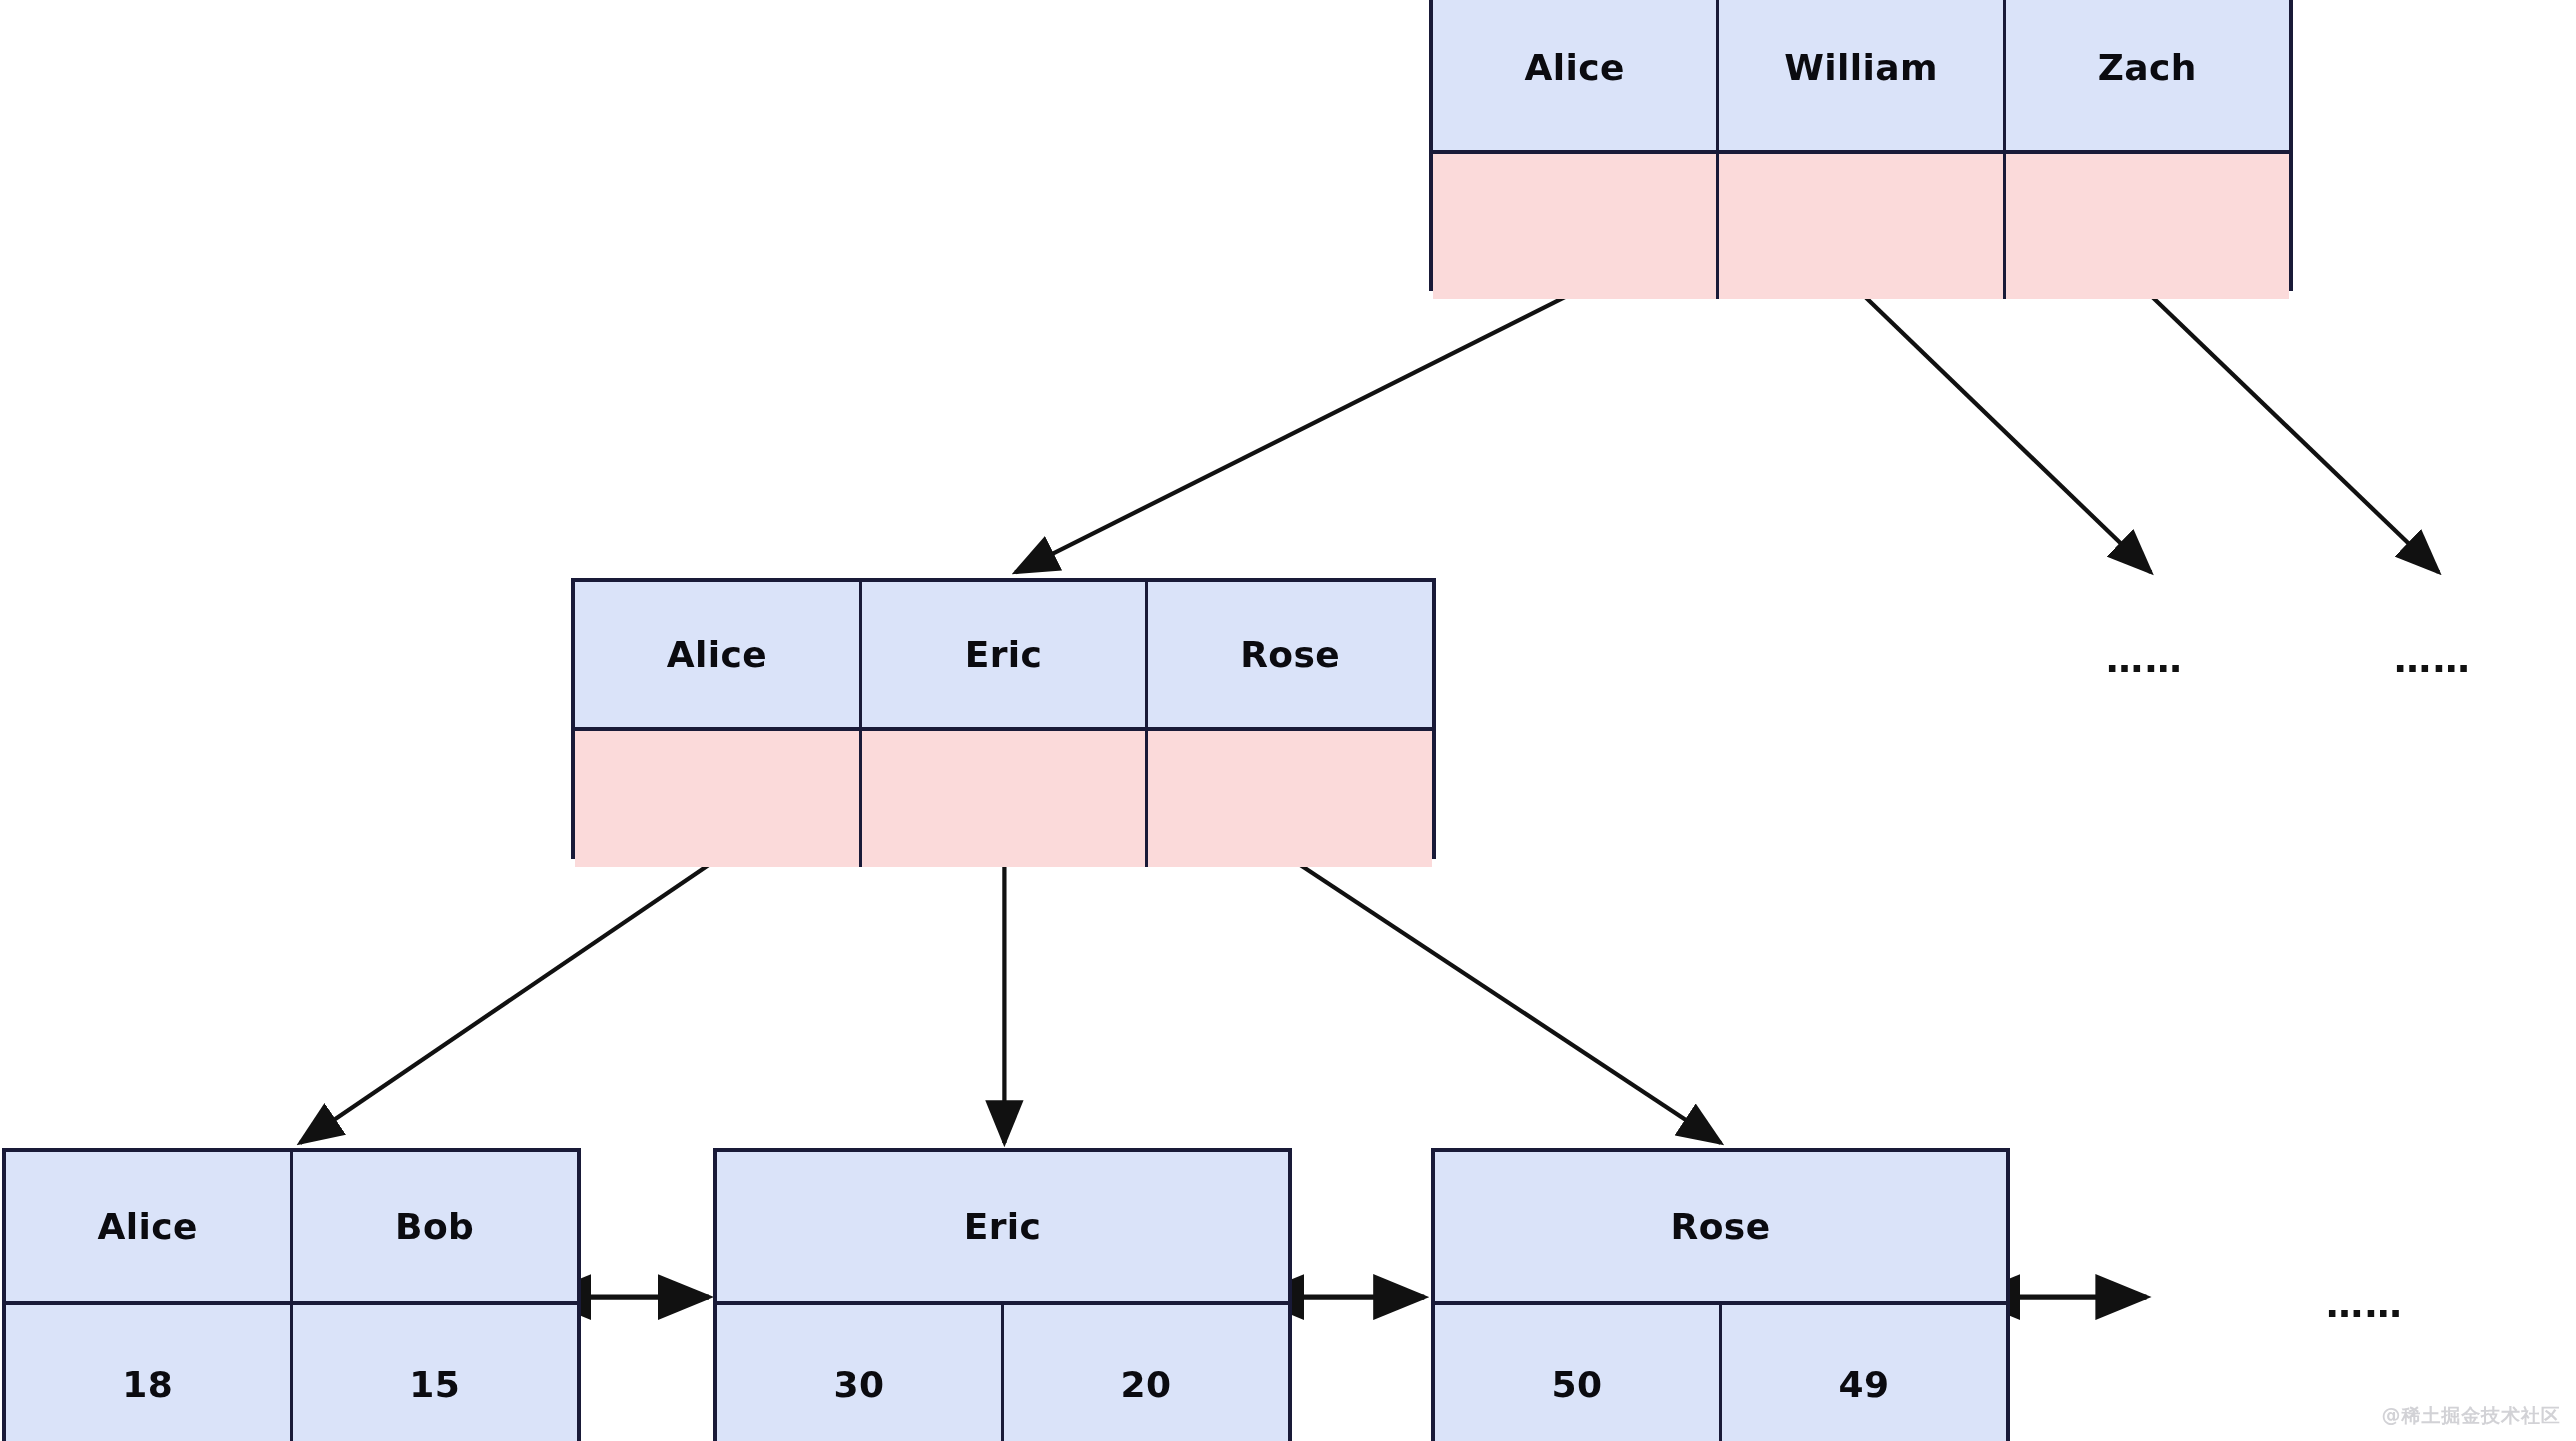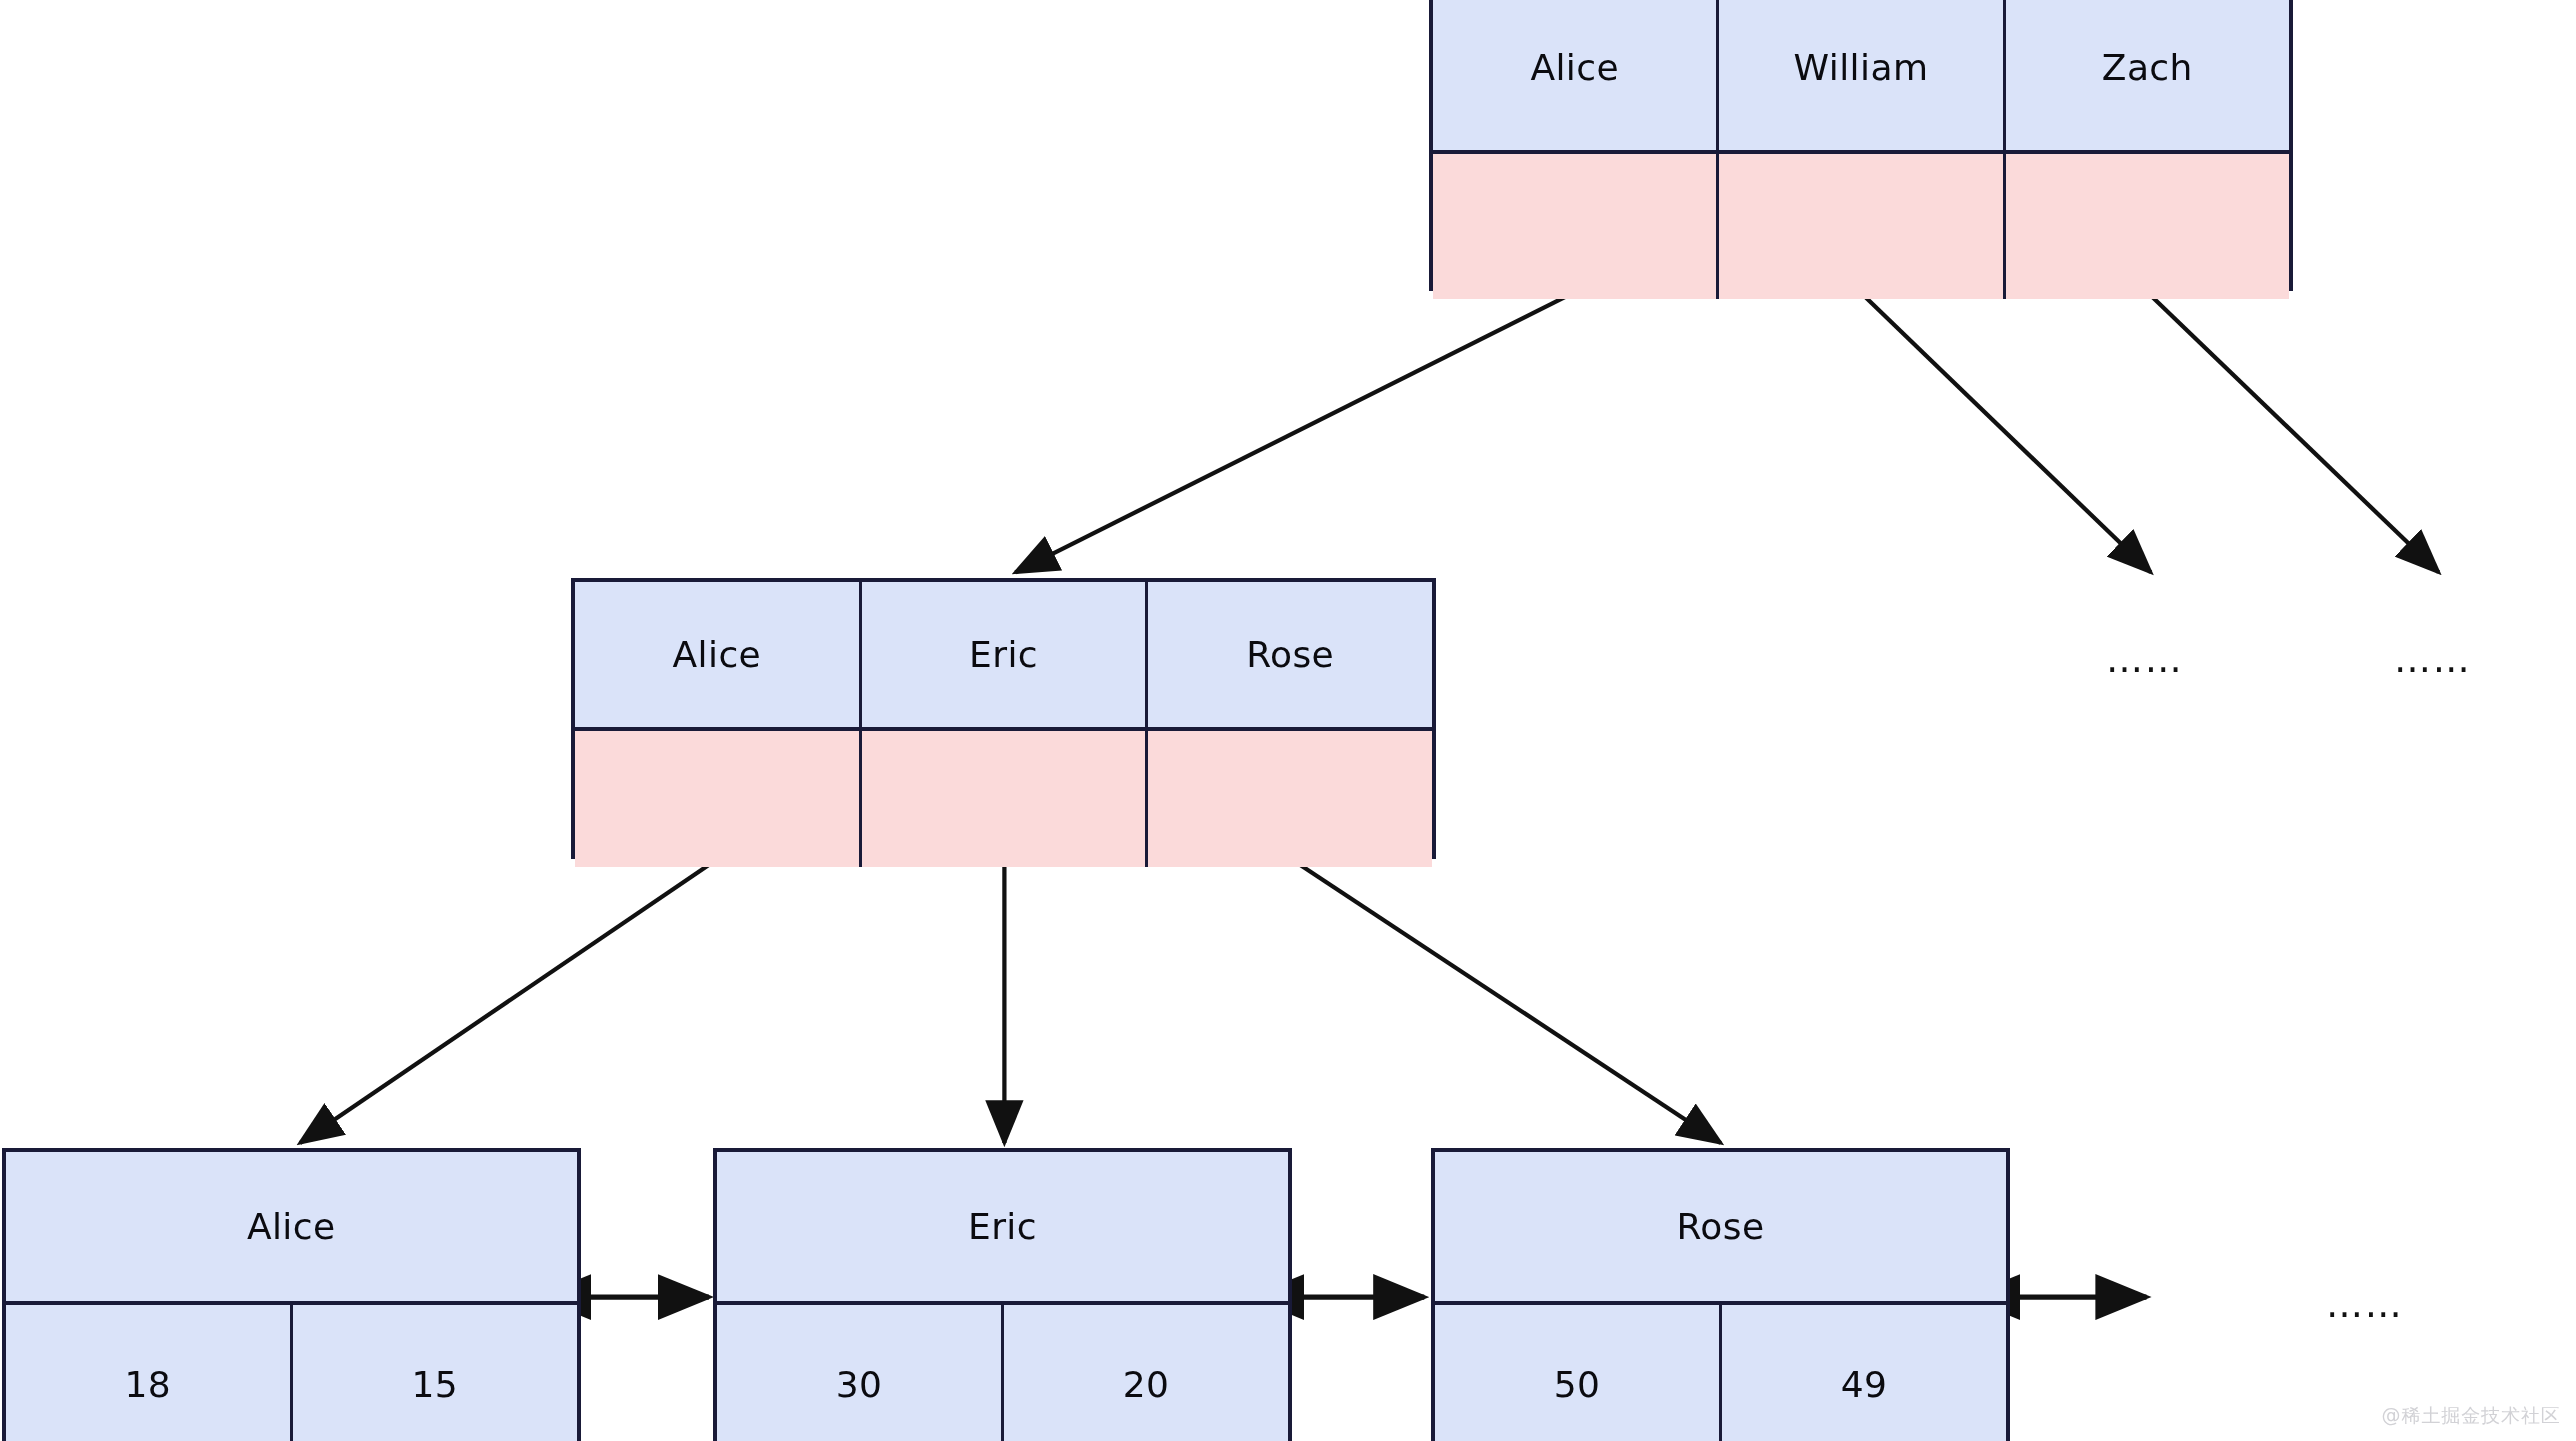--- a/index.html
+++ b/index.html
@@ -8,21 +8,21 @@
   }
   body {
     width: 2576px; height: 1441px;
     position: relative;
     overflow: hidden;
     font-family: "DejaVu Sans", "Liberation Sans", sans-serif;
   }
   #canvas {
     position: absolute;
     left: 0; top: 0;
-    width: 2576px; height: 1441px;
+    width: 2576px; height: 1441px; font-weight: bold;
   }
   .svg-layer {
     position: absolute;
     left: 0; top: 0;
     width: 2576px;
     height: 1441px;
     pointer-events: none;
   }
   
   .node {
@@ -167,20 +167,21 @@
     <div class="node-row bottom">
       <div class="cell fill-pink"></div>
       <div class="cell fill-pink"></div>
       <div class="cell fill-pink"></div>
     </div>
   </div>
 
   <div class="node leaf" id="leaf-node-1">
     <div class="node-row top">
       <div class="cell fill-blue">Alice</div>
+      <div class="cell fill-blue">Bob</div>
     </div>
     <div class="node-row bottom">
       <div class="cell fill-blue">18</div>
       <div class="cell fill-blue">15</div>
     </div>
   </div>
 
   <div class="node leaf" id="leaf-node-2">
     <div class="node-row top">
       <div class="cell fill-blue">Eric</div>

